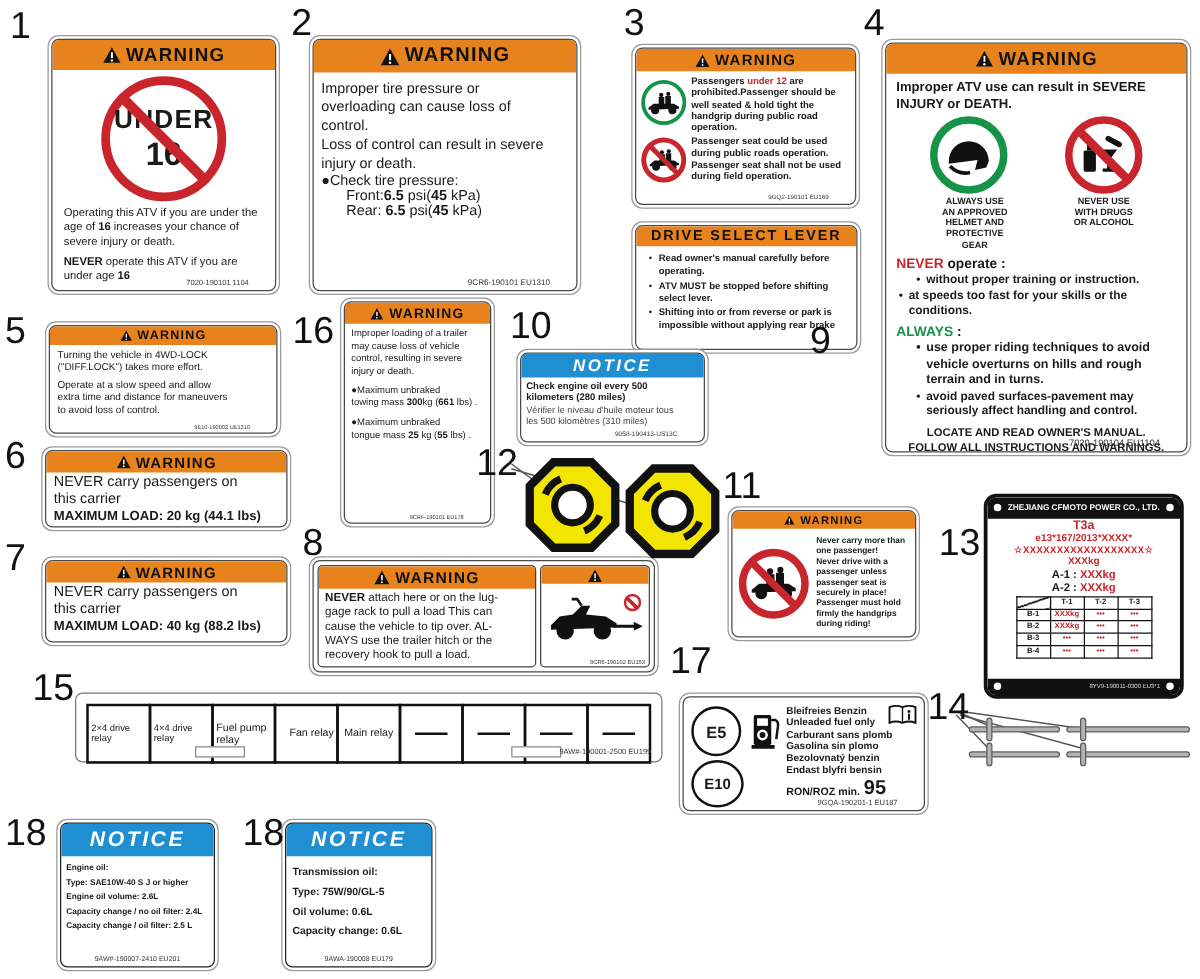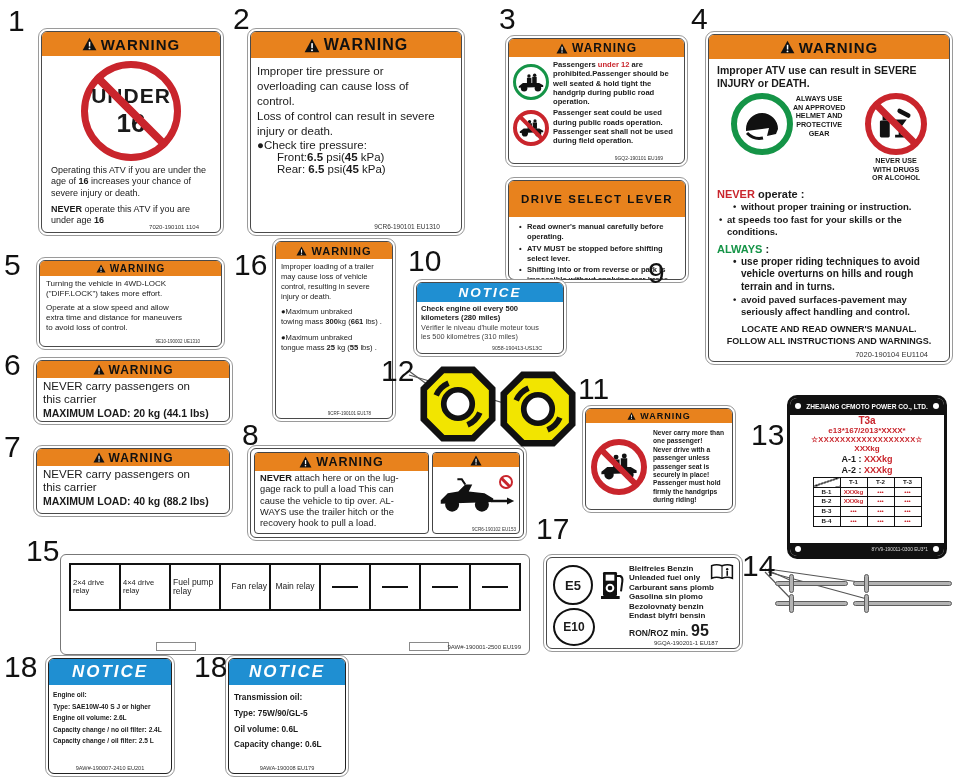--- a/index.html
+++ b/index.html
@@ -178,21 +178,21 @@
  <div class="pin">
   <div class="hdr" style="height:24px;font-size:15px">
     <svg width="15" height="14">
           <use href="#tri"></use>
         </svg>
     <span>WARNING</span>
   </div>
   <div class="ml" style="font-size:10.5px;font-weight:bold;padding:5px 8px 0;line-height:1.2">Improper ATV use can result in SEVERE
 INJURY or DEATH.</div>
   <div style="display:flex;justify-content:space-around;padding:4px 12px 0">
-    <div style="display:flex;flex-direction:row;align-items:flex-start">
+    <div style="display:flex;flex-direction:column;align-items:flex-end">
       <div class="ring rg" style="width:62px;height:62px;border-width:6px">
         <svg width="40" height="34">
               <use href="#helmet"></use>
             </svg>
       </div>
       <div class="ml" style="font-size:7.2px;font-weight:bold;text-align:center;line-height:1.2;margin-top:2px">ALWAYS USE
 AN APPROVED
 HELMET AND
 PROTECTIVE
 GEAR</div>
@@ -303,21 +303,21 @@
           </svg>
     </div>
     <div class="code" style="font-size:4.6px;right:3px;bottom:1px">9CR6-190102  EU153</div>
   </div>
  </div>
 </div>
 
 <div class="num" style="left:648px;top:258px">9</div>
 <div class="plate" style="left:505px;top:177px;width:184px;height:106px">
  <div class="pin">
-  <div class="hdr" style="height:36px;font-size:11.5px;letter-spacing:1.5px">
+  <div class="hdr" style="height:16px;font-size:11.5px;letter-spacing:1.5px">
     <span>DRIVE  SELECT  LEVER</span>
   </div>
   <div style="padding:5px 8px 0 10px">
     <div class="blt" style="font-size:7.6px;font-weight:bold;line-height:1.3;margin-bottom:2px">Read owner's manual carefully before operating.</div>
     <div class="blt" style="font-size:7.6px;font-weight:bold;line-height:1.3;margin-bottom:2px">ATV MUST be stopped before shifting select lever.</div>
     <div class="blt" style="font-size:7.6px;font-weight:bold;line-height:1.3">Shifting into or from reverse or park is impossible without applying rear brake</div>
   </div>
  </div>
 </div>
 
@@ -430,21 +430,21 @@
 <i class="tiebar" style="left:775px;top:581px;width:73px"></i>
 <i class="tiebar" style="left:853px;top:581px;width:99px"></i>
 <i class="tiebar" style="left:775px;top:601px;width:73px"></i>
 <i class="tiebar" style="left:853px;top:601px;width:99px"></i>
 <i class="tiecross" style="left:789px;top:574px"></i>
 <i class="tiecross" style="left:864px;top:574px"></i>
 <i class="tiecross" style="left:789px;top:594px"></i>
 <i class="tiecross" style="left:864px;top:594px"></i>
 
 <div class="num" style="left:26px;top:536px">15</div>
-<div style="position:absolute;left:60px;top:554px;width:470px;height:101px;border:1px solid #777;border-radius:6px;background:#fff;z-index:2">
+<div style="position:absolute;left:60px;top:554px;width:470px;height:56px;border:1px solid #777;border-radius:6px;background:#fff;z-index:2">
   <div class="cells">
     <div class="cell">
         <span>2×4 drive relay</span>
       </div>
     <div class="cell">
         <span>4×4 drive relay</span>
       </div>
     <div class="cell" style="font-size:8.5px">
         <span>Fuel pump relay</span>
       </div>

